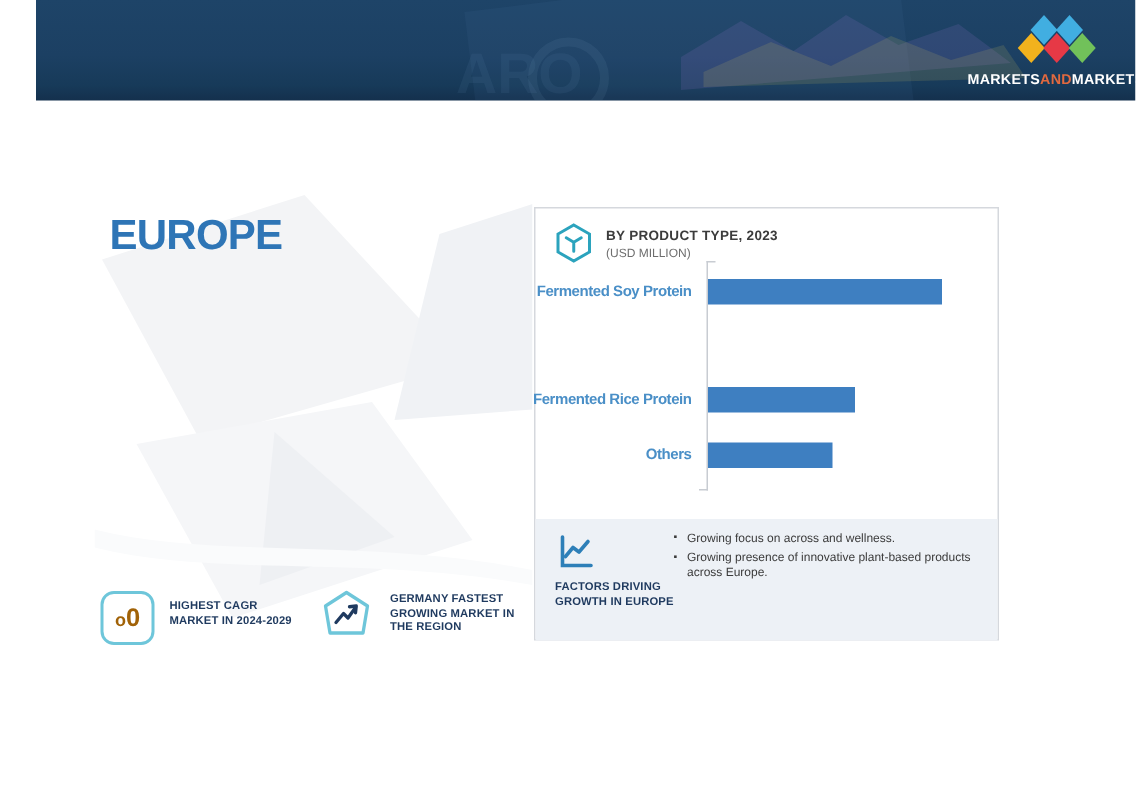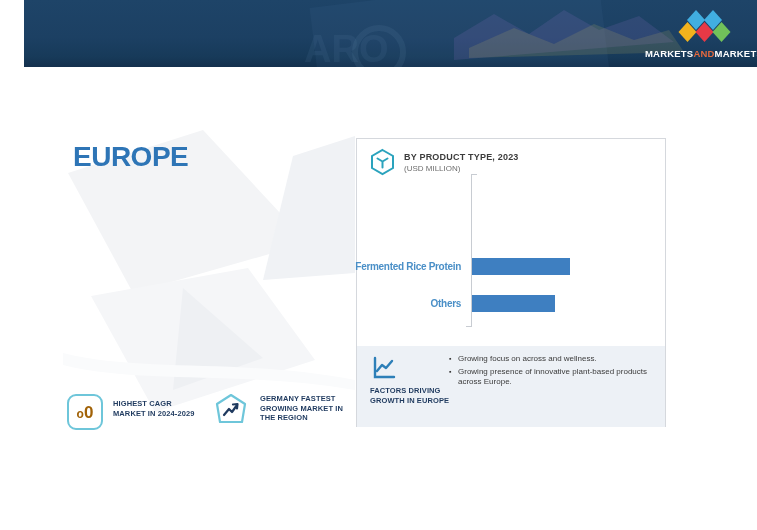--- a/index.html
+++ b/index.html
@@ -129,20 +129,24 @@
       <div class="panel-title-wrap">
         <div class="panel-title">BY PRODUCT TYPE, 2023</div>
         <div class="panel-subtitle">(USD MILLION)</div>
       </div>
     </div>
 
     <div class="axis-line"></div>
     <div class="axis-cap top"></div>
     <div class="axis-cap bottom"></div>
 
+    <div class="bar-row" style="top:47px;">
+      <div class="bar-label">Fermented Soy Protein</div>
+      <div class="bar" style="width: 156px; background: rgb(62, 127, 193);"></div>
+    </div>
     <div class="bar-row" style="top:119px;">
       <div class="bar-label">Fermented Rice Protein</div>
       <div class="bar" style="width: 98px; background: rgb(62, 127, 193);"></div>
     </div>
     <div class="bar-row" style="top:156px;">
       <div class="bar-label">Others</div>
       <div class="bar" style="width: 83px; background: rgb(62, 127, 193);"></div>
     </div>
 
     <div class="factors">

